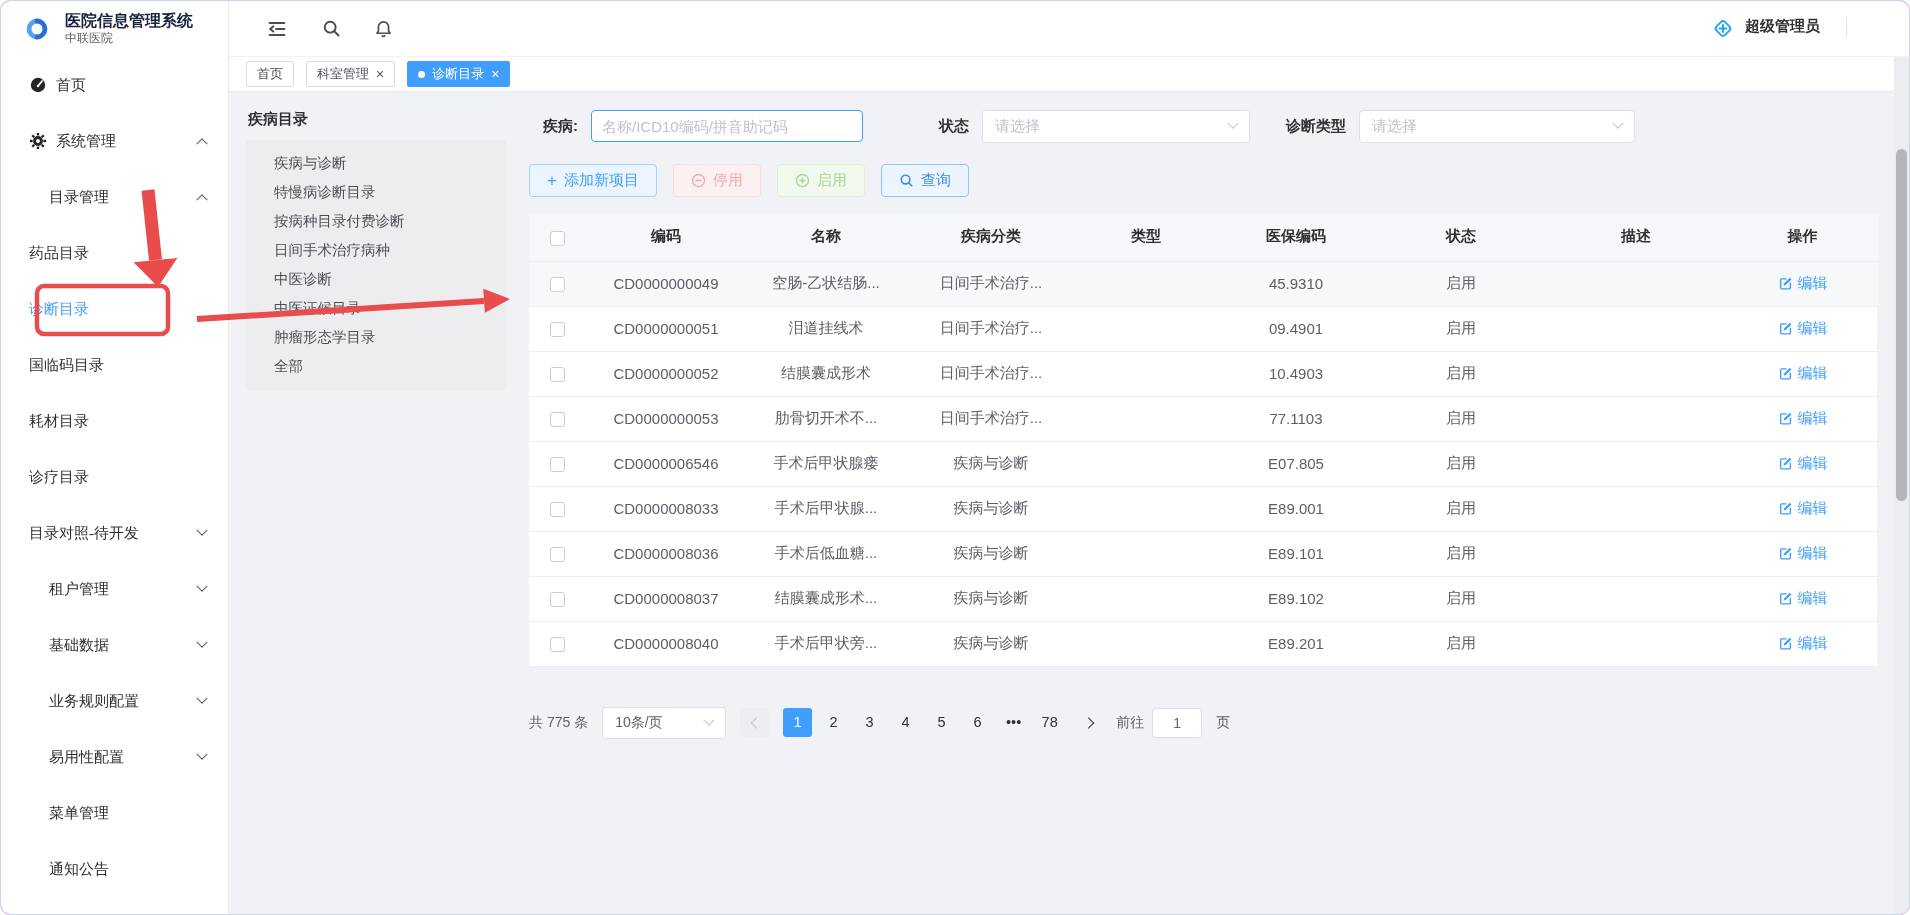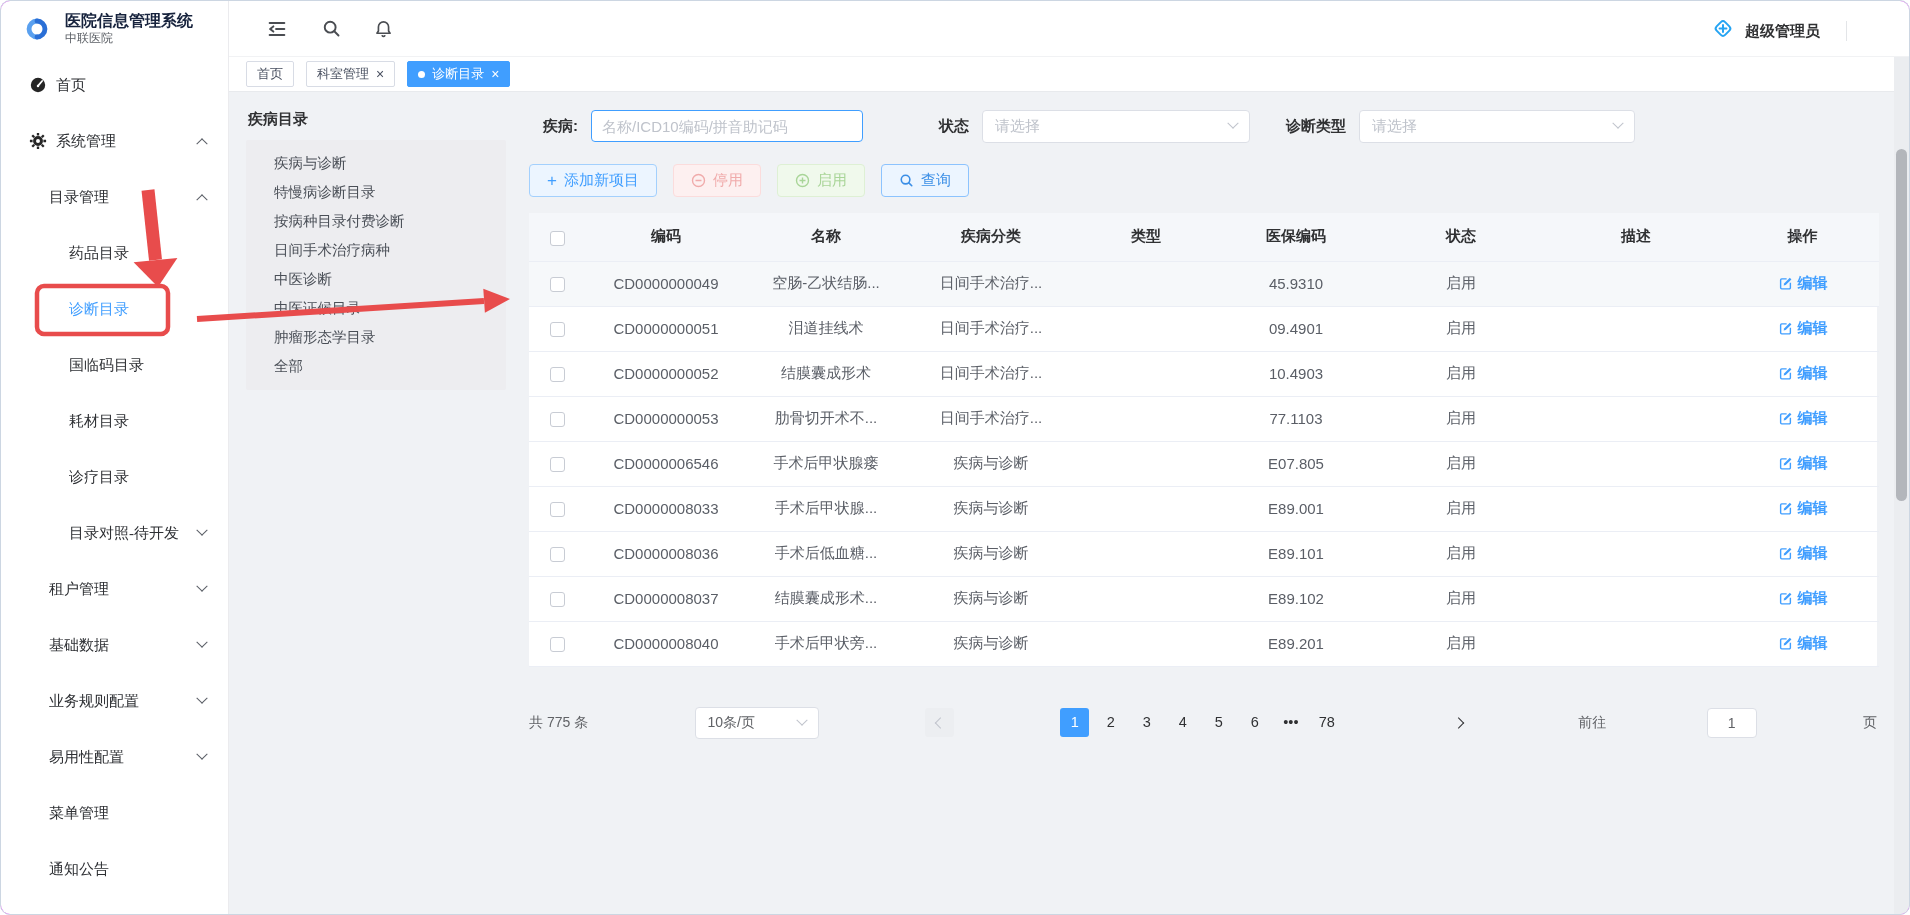--- a/index.html
+++ b/index.html
@@ -12,35 +12,35 @@
   .sidebar { width:228px; background:#fff; border-right:1px solid #ebebee; flex:none; display:flex; flex-direction:column; }
   .logo-row { height:56px; display:flex; align-items:center; gap:10px; padding:0 14px 0 18px; flex:none; }
   .logo-ico { width:36px; height:36px; flex:none; }
   .logo-txt { line-height:1.15; }
   .logo-title { font-size:16px; font-weight:700; color:#17233d; white-space:nowrap; }
   .logo-sub { font-size:12px; color:#5c6066; margin-top:2px; }
   .menu { flex:1; }
   .m-item { height:56px; display:flex; align-items:center; padding:0 22px 0 28px; font-size:15px; color:#2d2f33; cursor:pointer; }
   .m-item .mi-icon { width:18px; height:18px; margin-right:9px; flex:none; display:flex; }
   .m-item.lv1 { padding-left:48px; }
-  .m-item.lv2 { padding-left:68px;font-family:Liberation Serif, serif; }
+  .m-item.lv2 { padding-left:28px;font-family:Liberation Serif, serif; }
   .mi-label { white-space:nowrap; }
   .m-item.active .mi-label { color:#409eff; }
   .chev { width:8px; height:8px; border-right:1.6px solid #5a5e66; border-bottom:1.6px solid #5a5e66; margin-left:auto; flex:none; }
   .chev.up { transform:rotate(-135deg) translate(-2px,-2px); }
   .chev.down { transform:rotate(45deg) translate(-2px,-2px); }
 
   
   .main { flex:1; display:flex; flex-direction:column; min-width:0; }
   .topbar { height:56px; background:#fff; display:flex; align-items:center; flex:none; border-bottom:1px solid #f1f2f4; }
   .tb-icon { width:24px; height:24px; display:flex; align-items:center; justify-content:center; cursor:pointer; }
   .i-collapse { margin-left:36px; }
   .i-search { margin-left:30px; }
   .i-bell { margin-left:28px; }
-  .tb-right { margin-left:auto; display:flex; align-items:flex-end; margin-right:62px; }
+  .tb-right { margin-left:auto; display:flex; align-items:flex-start; margin-right:62px; }
   .user-name { font-size:15px; font-weight:600; color:#303133; margin-left:10px; white-space:nowrap; }
   .tb-divider { width:1px; height:20px; background:#e3e5e8; margin-left:26px; }
 
   .tabbar { height:35px; background:#fff; border-bottom:1px solid #e8eaed; display:flex; align-items:center; gap:12px; padding-left:17px; flex:none; }
   .tab { display:flex; align-items:center; height:26px; padding:0 10px; border:1px solid #d8dce5; background:#fff; font-size:13px; color:#495060; gap:7px; cursor:pointer; border-radius:2px; white-space:nowrap; }
   .tab.active { background:#409eff; border-color:#409eff; color:#fff; }
   .tab-dot { width:7px; height:7px; border-radius:50%; background:#fff; }
   .tab-close { font-size:14px; line-height:1; }
 
   
@@ -75,23 +75,23 @@
 
   .table-card { background:#fff; margin-top:16px; border-radius:2px; flex:none; }
   table { width:100%; border-collapse:collapse; table-layout:fixed; }
   th, td { text-align:center; font-size:15px; overflow:hidden; white-space:nowrap; }
   thead th { height:48px; background:#f5f7fa; color:#303133; font-weight:700; border-bottom:1px solid #ebeef5; }
   tbody td { height:45px; color:#5a5e66; border-bottom:1px solid #ebeef5; }
   tbody tr.hover td { background:#f6f8fa; }
   .c0 { width:57px; } .c1 { width:160px; } .c2 { width:160px; } .c3 { width:170px; }
   .c4 { width:140px; } .c5 { width:160px; } .c6 { width:170px; } .c7 { width:180px; } .c8 { width:153px; }
   .checkbox { display:inline-block; width:15px; height:15px; border:1px solid #c8ccd4; border-radius:3px; background:#fff; vertical-align:middle; cursor:pointer; }
-  .edit-link { color:#409eff; display:inline-flex; align-items:center; gap:5px; cursor:pointer; font-weight:700; }
-
-  .pagination-row { display:flex; align-items:center; justify-content:space-between; margin-top:40px; gap:14px; flex:none; font-size:14px; color:#606266; }
+  .edit-link { color:#409eff; display:inline-flex; align-items:center; gap:5px; cursor:pointer; font-weight:400; }
+
+  .pagination-row { display:flex; align-items:center; justify-content:flex-start; margin-top:40px; gap:14px; flex:none; font-size:14px; color:#606266; }
   .pg-size-sel { width:124px; height:32px; margin-left:0; }
   .pg-size-sel .sel-text { font-size:14px; color:#606266; }
   .pg-prev { width:29px; height:29px; background:#eceef1; border-radius:3px; display:flex; align-items:center; justify-content:center; cursor:default; }
   .pg-prev .chev-l { width:8px; height:8px; border-left:1.7px solid #c0c4cc; border-bottom:1.7px solid #c0c4cc; transform:rotate(45deg) translate(1px,-1px); }
   .pg-pages { display:flex; align-items:center; gap:7px; }
   .page-num { min-width:29px; height:29px; line-height:29px; text-align:center; font-size:14.5px; color:#303133; font-weight:500; border-radius:3px; cursor:pointer; }
   .page-num.active { background:#409eff; color:#fff; }
   .pg-next { width:24px; height:29px; display:flex; align-items:center; justify-content:center; cursor:pointer; }
   .pg-next .chev-r { width:8px; height:8px; border-right:1.7px solid #303133; border-top:1.7px solid #303133; transform:rotate(45deg) translate(-1px,1px); }
   .jump-input { width:50px; height:30px; border:1px solid #dcdfe6; border-radius:4px; text-align:center; font-size:14px; color:#606266; outline:none; font-family:inherit; }

